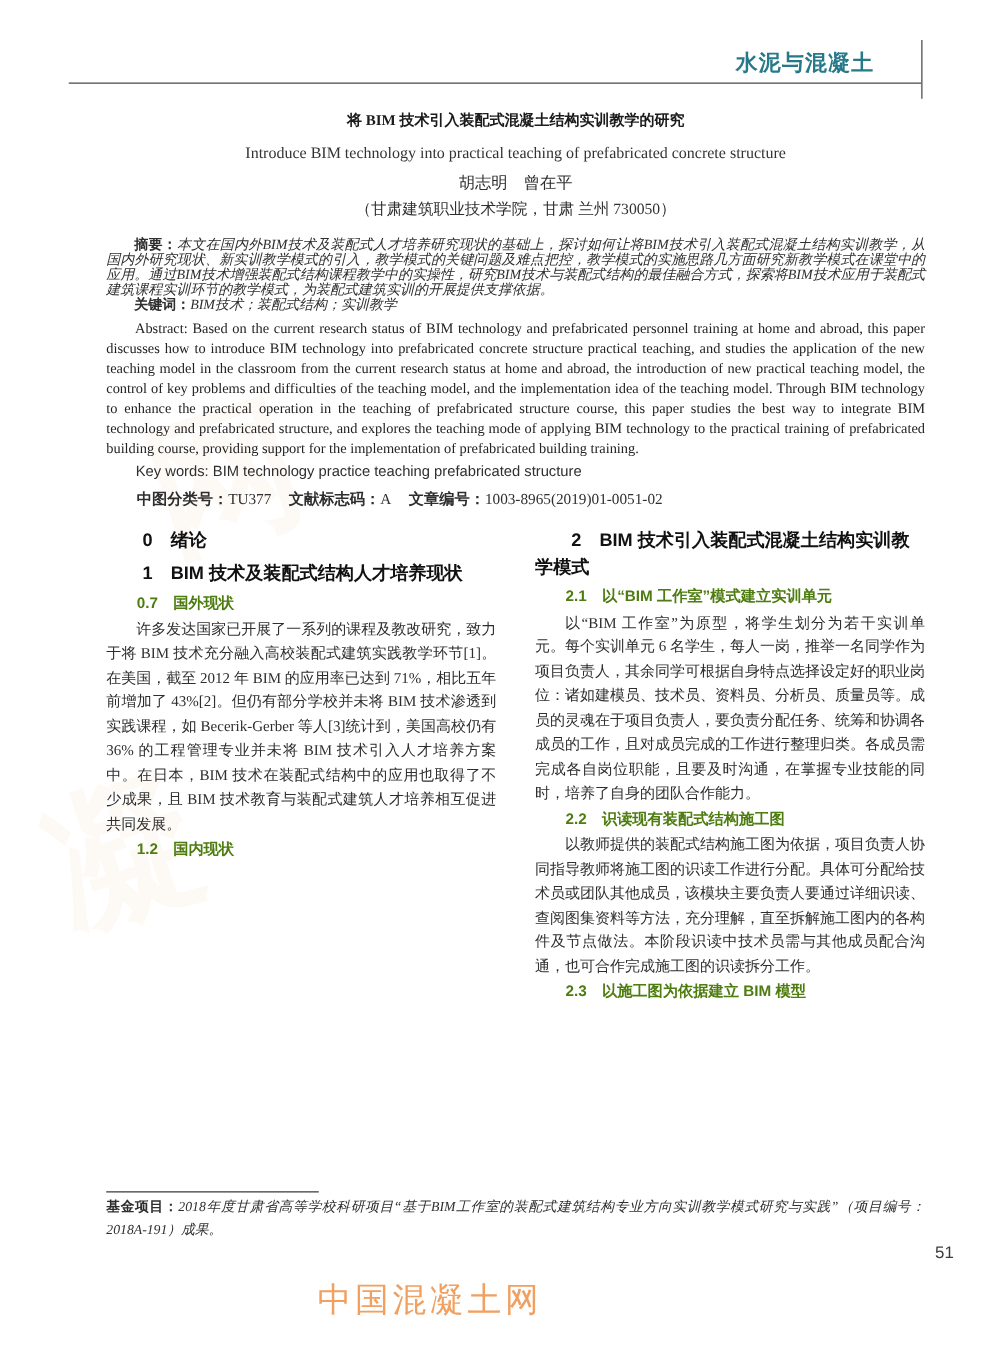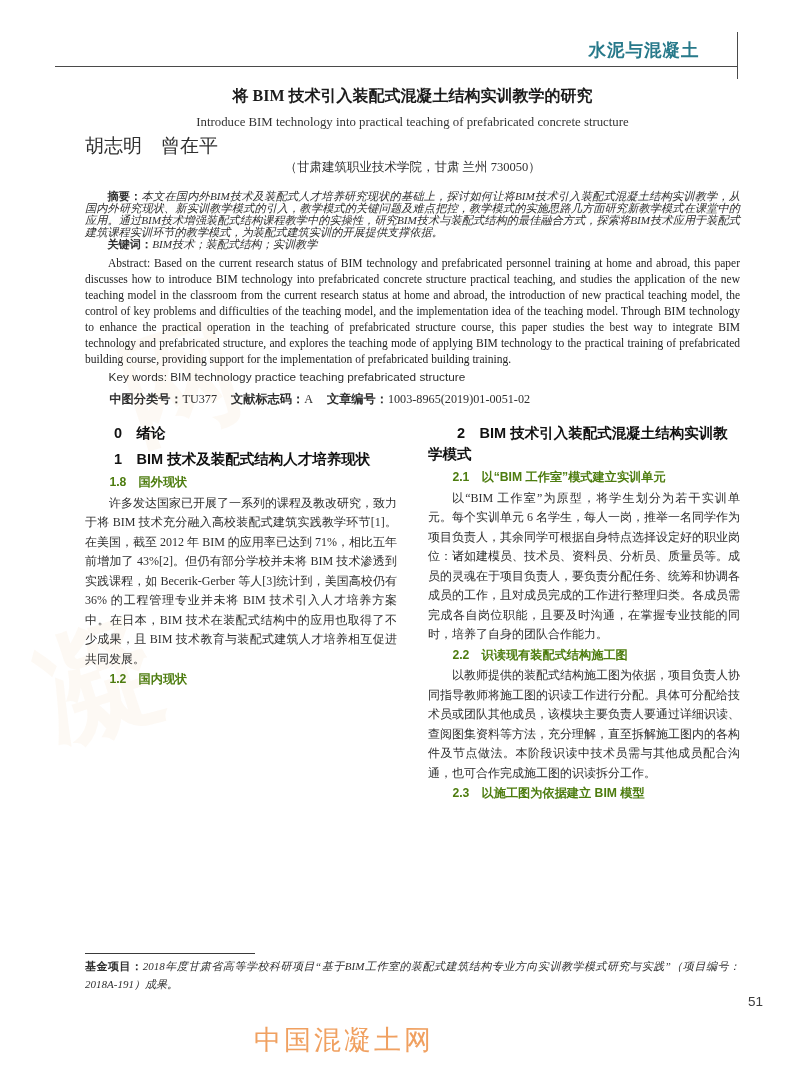--- a/index.html
+++ b/index.html
@@ -48,28 +48,28 @@
     font-family:"Liberation Sans","DejaVu Sans",sans-serif;
     font-weight:bold;font-size:17.5px;letter-spacing:1px;
     color:var(--journal-color);
   }
   .rule-h{position:absolute;top:66px;left:55px;width:682px;height:1px;background:#4a4a4a;}
   .rule-v{position:absolute;top:32px;left:737px;width:1px;height:47px;background:#4a4a4a;}
   
   .content{position:absolute;top:84px;left:85px;width:655px;}
   .title-cn{
     margin:0 0 5px 0;text-align:center;
-    font-size:16px;line-height:24px;font-weight:bold;
+    font-size:12px;line-height:24px;font-weight:bold;
     font-family:"Liberation Serif",serif;color:#1b1b1b;
   }
   .title-en{
     text-align:center;font-size:12.8px;line-height:18px;color:#333;
     margin-bottom:5px;font-family:"Liberation Serif",serif;
   }
-  .authors{font-size:19px;line-height:19px;margin-bottom:3px;}
+  .authors{text-align:center;font-size:13px;line-height:19px;margin-bottom:3px;}
   .affiliation{text-align:center;font-size:12.5px;line-height:19px;margin-bottom:13px;}
   
   .abstract-cn,.keywords-cn{
     font-size:11.2px;line-height:12px;text-align:justify;margin:0;
     font-style:italic;
   }
   .abstract-cn{text-indent:2em;}
   .keywords-cn{text-indent:2em;}
   .b{font-weight:bold;}
   .up{font-style:normal;}
@@ -153,21 +153,21 @@
     <p class="keywords-en"><span>Key words:</span> <span>BIM technology practice teaching prefabricated structure</span></p>
 
     <p class="clc-line">
       <span class="pair"><span class="b">中图分类号：</span><span>TU377</span></span><span class="pair"><span class="b">文献标志码：</span><span>A</span></span><span class="pair"><span class="b">文章编号：</span><span>1003-8965(2019)01-0051-02</span></span>
     </p>
 
     <div class="columns">
       <div class="col">
         <h2>0　绪论</h2>
         <h2>1　BIM 技术及装配式结构人才培养现状</h2>
-        <h3>1.8　国外现状</h3>
+        <h3>0.7　国外现状</h3>
         <p>许多发达国家已开展了一系列的课程及教改研究，致力于将 BIM 技术充分融入高校装配式建筑实践教学环节[1]。在美国，截至 2012 年 BIM 的应用率已达到 71%，相比五年前增加了 43%[2]。但仍有部分学校并未将 BIM 技术渗透到实践课程，如 Becerik-Gerber 等人[3]统计到，美国高校仍有 36% 的工程管理专业并未将 BIM 技术引入人才培养方案中。在日本，BIM 技术在装配式结构中的应用也取得了不少成果，且 BIM 技术教育与装配式建筑人才培养相互促进共同发展。</p>
         <h3>1.2　国内现状</h3>
       </div>
       <div class="col">
         <h2>2　BIM 技术引入装配式混凝土结构实训教学模式</h2>
         <h3>2.1　以“BIM 工作室”模式建立实训单元</h3>
         <p>以“BIM 工作室”为原型，将学生划分为若干实训单元。每个实训单元 6 名学生，每人一岗，推举一名同学作为项目负责人，其余同学可根据自身特点选择设定好的职业岗位：诸如建模员、技术员、资料员、分析员、质量员等。成员的灵魂在于项目负责人，要负责分配任务、统筹和协调各成员的工作，且对成员完成的工作进行整理归类。各成员需完成各自岗位职能，且要及时沟通，在掌握专业技能的同时，培养了自身的团队合作能力。</p>
         <h3>2.2　识读现有装配式结构施工图</h3>
         <p>以教师提供的装配式结构施工图为依据，项目负责人协同指导教师将施工图的识读工作进行分配。具体可分配给技术员或团队其他成员，该模块主要负责人要通过详细识读、查阅图集资料等方法，充分理解，直至拆解施工图内的各构件及节点做法。本阶段识读中技术员需与其他成员配合沟通，也可合作完成施工图的识读拆分工作。</p>
         <h3>2.3　以施工图为依据建立 BIM 模型</h3>

